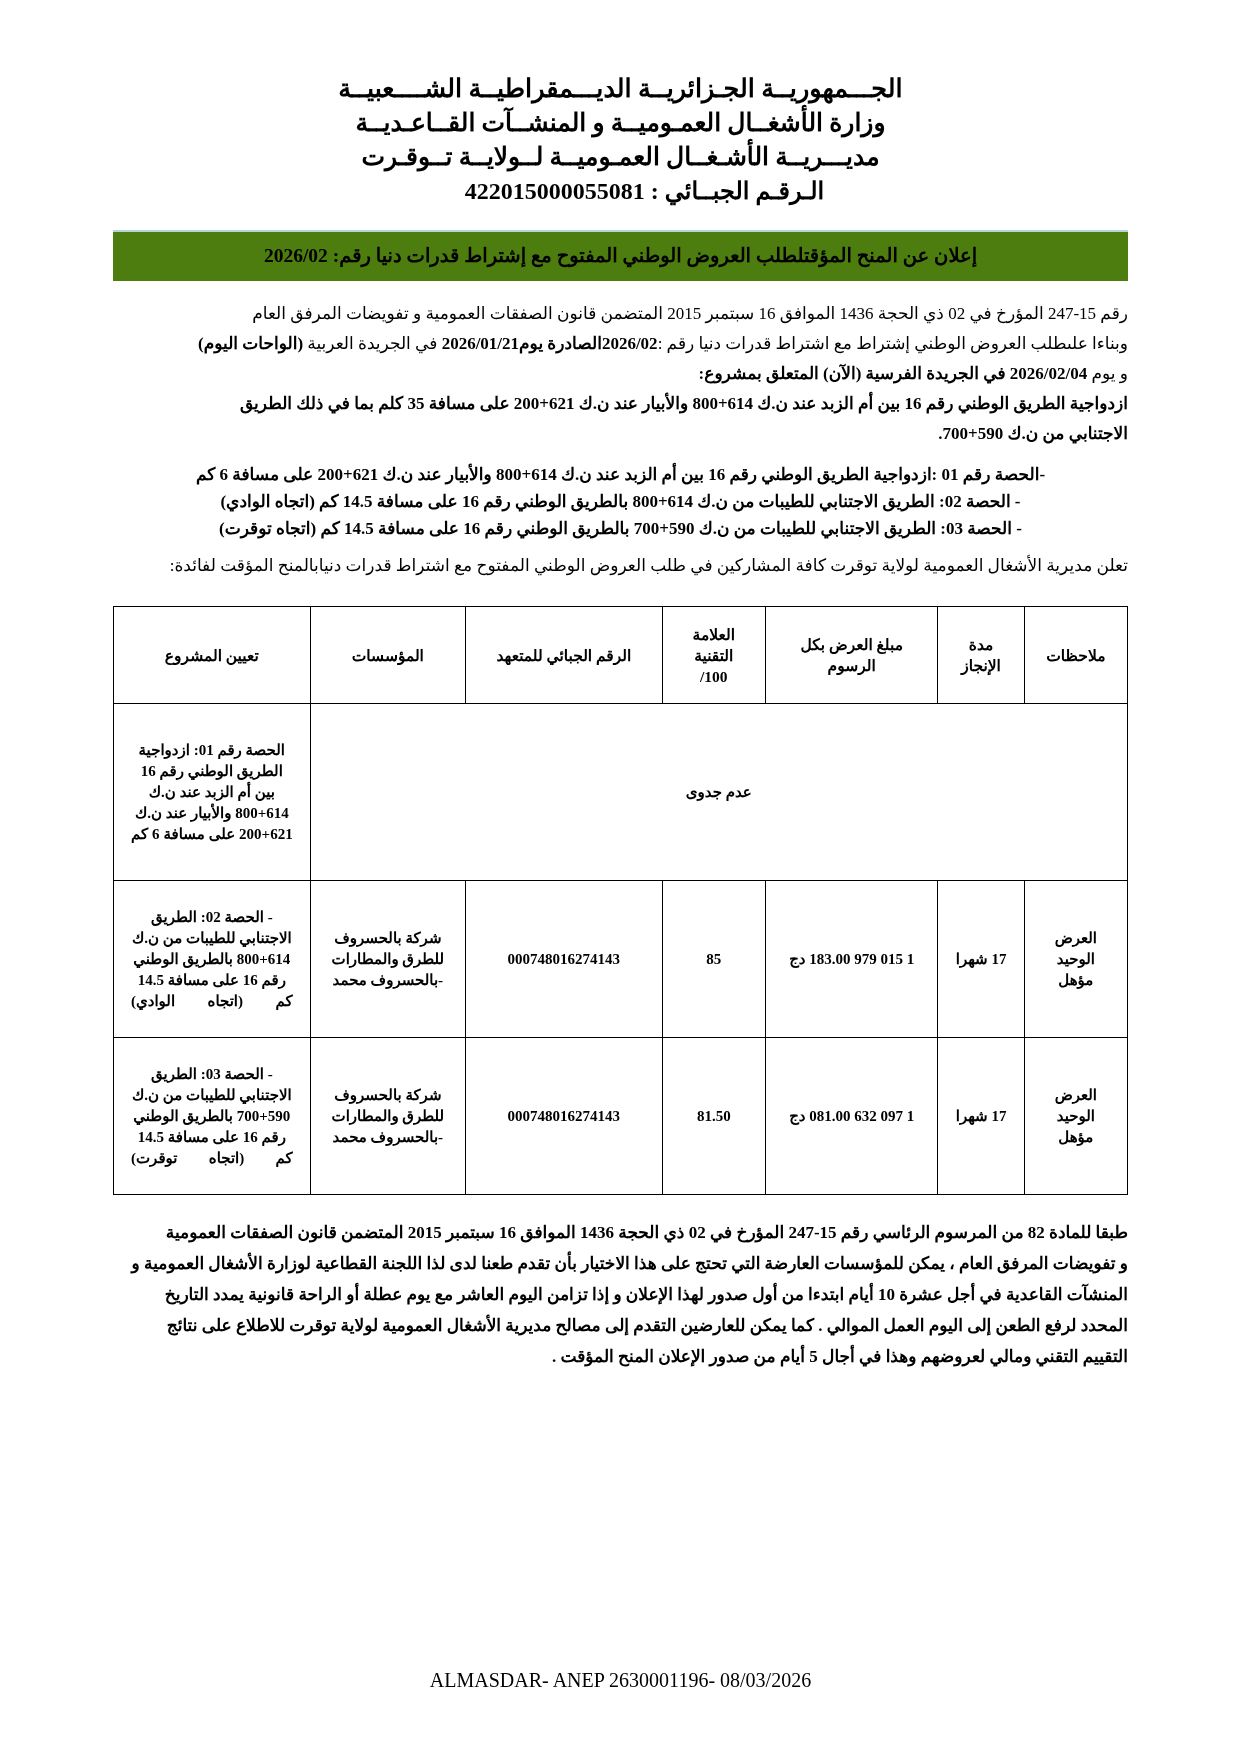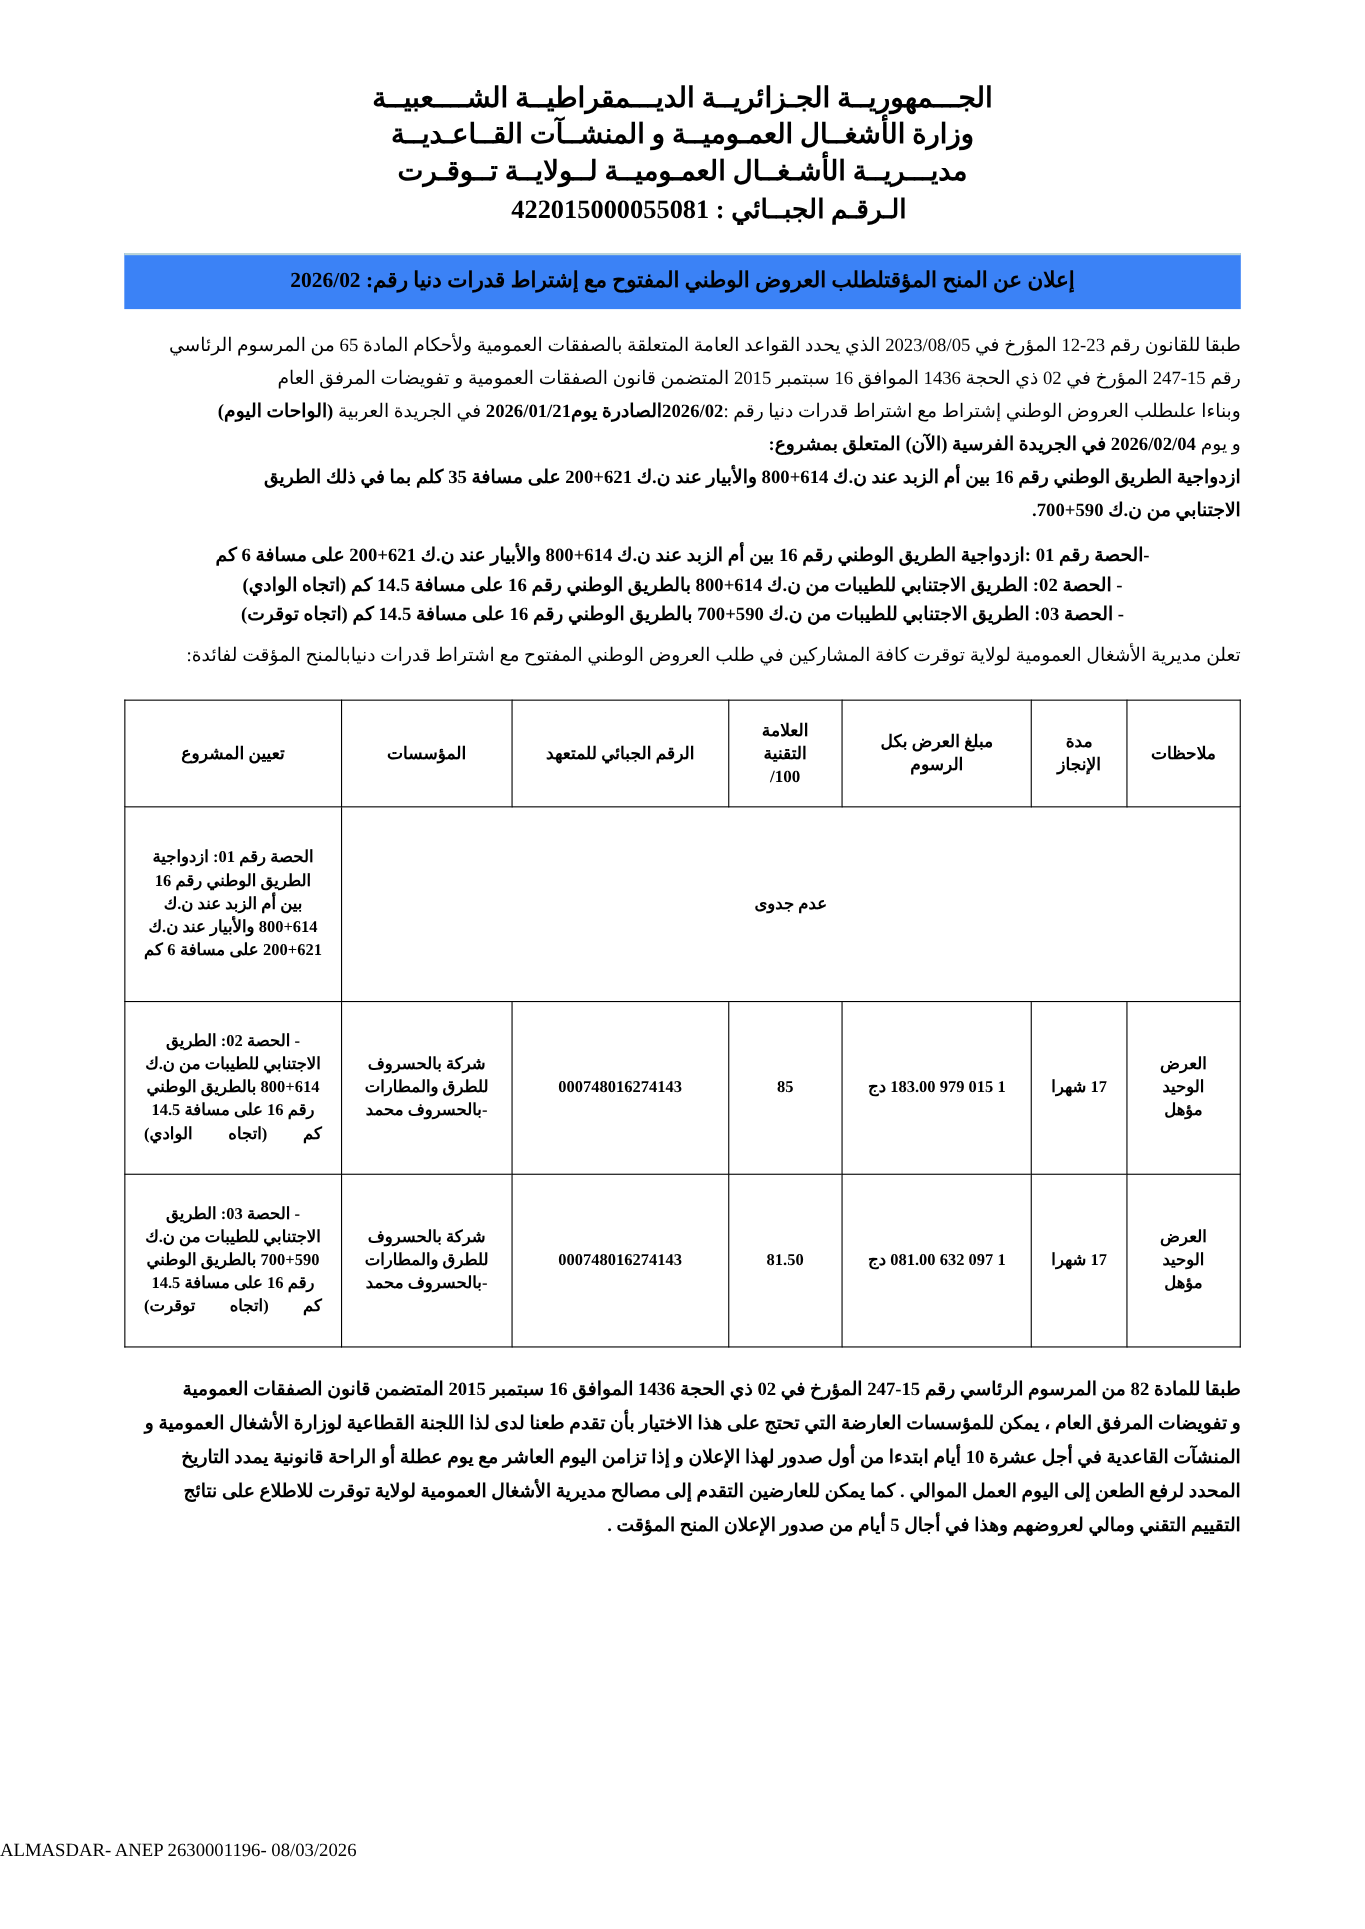--- a/index.html
+++ b/index.html
@@ -37,21 +37,21 @@
   .doc-header .hline.l1 { font-size: 25.5px; }
   .doc-header .hline.l4 {
     font-size: 24px;
     letter-spacing: 0.5px;
   }
   .fiscal-num { direction: ltr; unicode-bidi: embed; margin-left: 48px; }
 
   
   .banner {
     margin-top: 22px;
-    background: #3b82f6;
+    background: #4d7c0f;
     border-top: 2px solid #b9d4d8;
     color: #000000;
     font-weight: bold;
     font-size: 19.5px;
     line-height: 24px;
     text-align: center;
     padding: 12px 8px 13px 8px;
     box-sizing: border-box;
   }
 
@@ -167,22 +167,22 @@
     line-height: 31px;
     text-align: justify;
   }
   .legal p { margin: 0; font-weight: bold; }
 
   .anep {
     position: absolute;
     left: 0;
     right: 0;
     bottom: 62px;
-    text-align: left;
-    font-size: 17px;
+    text-align: center;
+    font-size: 20px;
     direction: ltr;
   }
 </style>
 </head>
 <body>
 
 <div class="page">
 
   <div class="doc-header">
     <div class="hline l1">الجـــمهوريــة الجـزائريــة الديـــمقراطيــة الشــــعبيــة</div>
@@ -190,21 +190,20 @@
     <div class="hline l3">مديـــريــة الأشـغــال العمـوميــة لــولايــة تــوقـرت</div>
     <div class="hline l4">
       <span>الـرقـم الجبــائي :</span>
       <span class="fiscal-num">422015000055081</span>
     </div>
   </div>
 
   <div class="banner">إعلان عن المنح المؤقتلطلب العروض الوطني المفتوح مع إشتراط قدرات دنيا رقم: 2026/02</div>
 
   <div class="body-text">
-    <p>طبقا للقانون رقم 23-12 المؤرخ في 2023/08/05 الذي يحدد القواعد العامة المتعلقة بالصفقات العمومية ولأحكام المادة 65 من المرسوم الرئاسي</p>
     <p>رقم 15-247 المؤرخ في 02 ذي الحجة 1436 الموافق 16 سبتمبر 2015 المتضمن قانون الصفقات العمومية و تفويضات المرفق العام</p>
     <p>
       <span>وبناءا على</span><span>طلب العروض الوطني إشتراط مع اشتراط قدرات دنيا رقم :</span><span class="b ltr">2026/02</span><span class="b">الصادرة يوم</span><span class="b ltr">2026/01/21</span>
       <span>في الجريدة العربية</span>
       <span class="b">(الواحات اليوم)</span>
     </p>
     <p>
       <span>و يوم</span>
       <span class="b ltr">2026/02/04</span>
       <span class="b">في الجريدة الفرسية</span>

